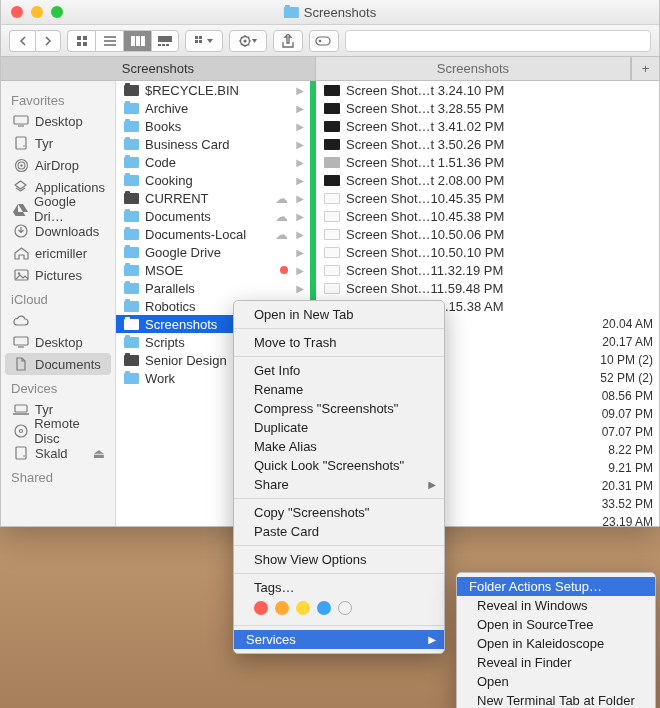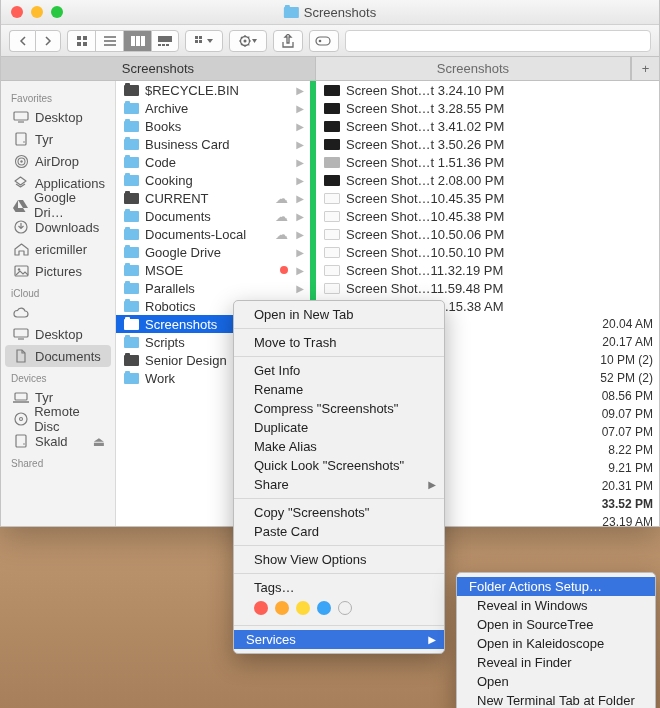--- a/index.html
+++ b/index.html
@@ -20,21 +20,21 @@
 .views{display:flex;} .views .tbtn{width:28px;border-radius:0;border-right:none;} .views .tbtn:first-child{border-radius:4px 0 0 4px;} .views .tbtn:last-child{border-radius:0 4px 4px 0;border-right:1px solid #c8c8c8;}
 .views .tbtn.act{background:#8c8c8c;color:#fff;}
 .tdrop{width:38px;} .tsingle{width:30px;}
 .search{flex:1;margin-left:auto;height:22px;background:#fff;border:1px solid #d0d0d0;border-radius:4px;}
 .tabbar { height:24px; display:flex; background:#e3e3e3; border-bottom:1px solid #c0c0c0; font-size:11px; color:#6a6a6a; }
 .tabbar .tab{flex:1;display:flex;align-items:center;justify-content:center;border-right:1px solid #c0c0c0;}
 .tabbar .tab.act{background:#cfcfcf;color:#333;}
 .tabbar .plus{width:28px;display:flex;align-items:center;justify-content:center;border-left:1px solid #c0c0c0;}
 .body { display:flex; height:calc(100% - 81px); }
 .sidebar { width:115px; background:#f4f3f4; border-right:1px solid #d9d9d9; padding:6px 0; overflow:hidden; }
-.sgroup { font-size:10px; color:#8a8a8a; padding:6px 10px 2px; }
+.sgroup { font-size:13px; color:#8a8a8a; padding:6px 10px 2px; }
 .sitem { display:flex; align-items:center; gap:6px; padding:2px 10px 2px 12px; color:#444; height:22px; }
 .sitem.sel{background:#d7d7d7;border-radius:4px;margin:0 4px;padding-left:8px;}
 .sic{width:16px;height:14px;display:flex;align-items:center;justify-content:center;color:#7d7d7d;}
 .col { overflow:hidden; }
 .col1 { width:200px; border-right:6px solid #22c55e; }
 .col2 { flex:1; }
 .row { display:flex; align-items:center; height:18px; padding:0 6px 0 8px; gap:6px; color:#333; font-size:12px; white-space:nowrap; position:relative; }
 .row .name{flex:1;overflow:hidden;text-overflow:ellipsis;}
 .row .chev{color:#b8b8b8;font-size:10px;width:10px;text-align:right;}
 .row.sel{background:#1768e5;color:#fff;} .row.sel .chev{color:#cde0fb;}
@@ -447,21 +447,21 @@
           <div class="row" style="justify-content: flex-end;">20.04 AM</div>
           <div class="row" style="justify-content: flex-end;">20.17 AM</div>
           <div class="row" style="justify-content: flex-end;">10 PM (2)</div>
           <div class="row" style="justify-content: flex-end;">52 PM (2)</div>
           <div class="row" style="justify-content: flex-end;">08.56 PM</div>
           <div class="row" style="justify-content: flex-end;">09.07 PM</div>
           <div class="row" style="justify-content: flex-end;">07.07 PM</div>
           <div class="row" style="justify-content: flex-end;">8.22 PM</div>
           <div class="row" style="justify-content: flex-end;">9.21 PM</div>
           <div class="row" style="justify-content: flex-end;">20.31 PM</div>
-          <div class="row" style="justify-content: flex-end; font-weight: bold;">33.52 PM</div>
+          <div class="row" style="justify-content: flex-end;">33.52 PM</div>
           <div class="row" style="justify-content: flex-end;">23.19 AM</div>
         </div>
     </div>
   </div>
 </div>
 
 <div class="ctx ctx1">
   <div class="mi">Open in New Tab</div>
   <hr>
   <div class="mi">Move to Trash</div>

